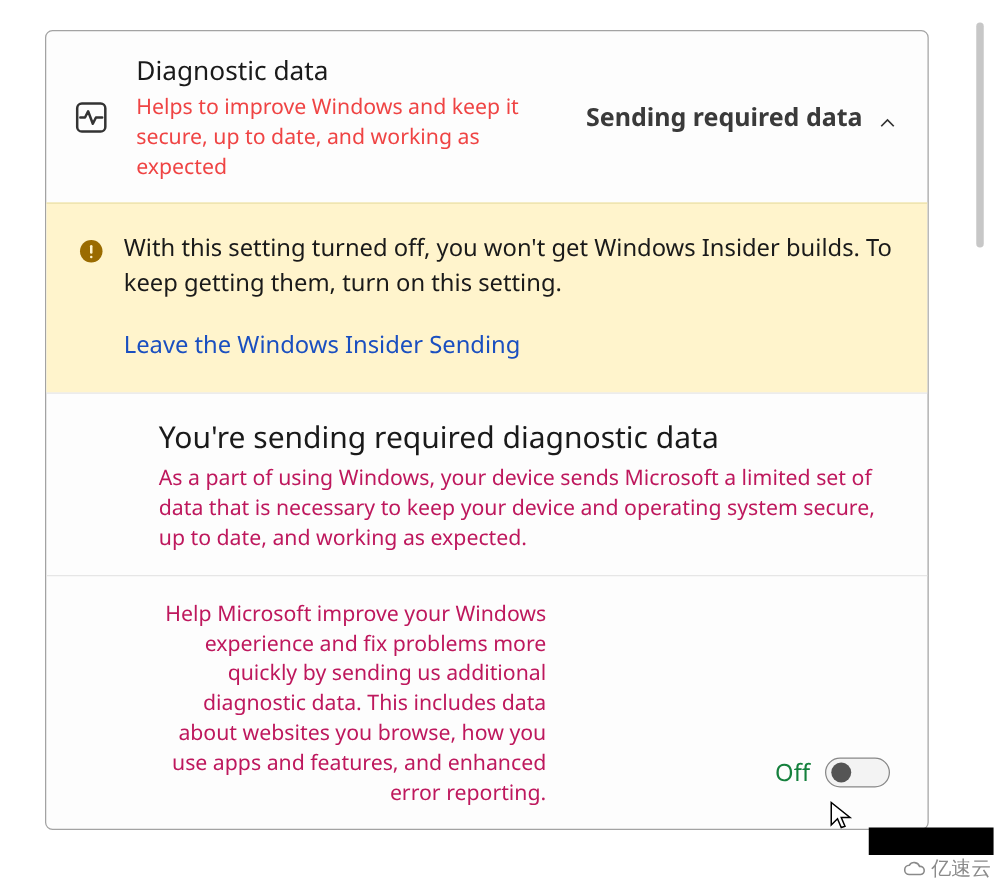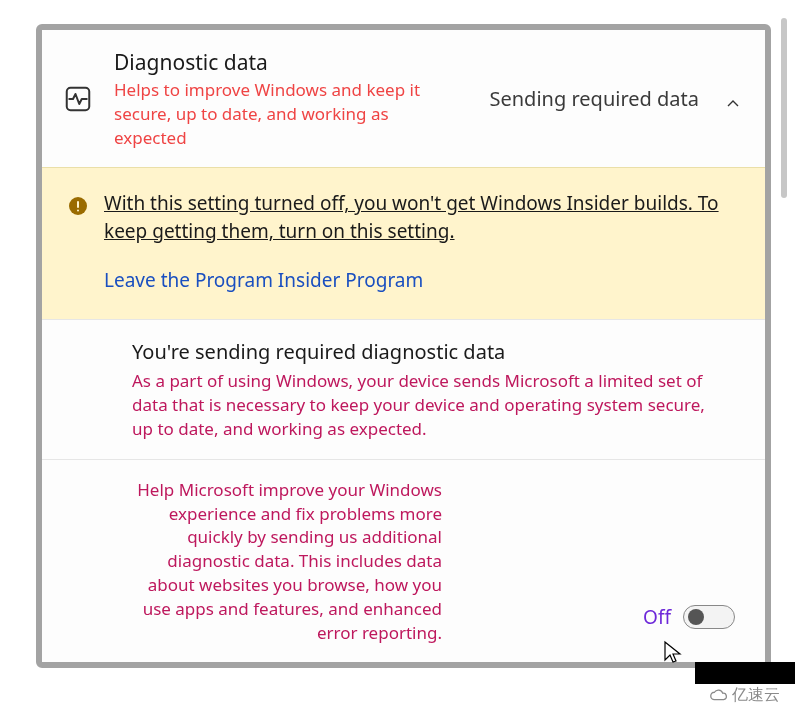--- a/index.html
+++ b/index.html
@@ -6,22 +6,22 @@
   body {
     font-family: "Segoe UI", "Segoe UI Variable", system-ui, sans-serif;
     background: #ffffff;
     color: #1a1a1a;
     width: 795px;
     height: 712px;
     overflow: hidden;
     position: relative;
   }
   .panel {
-    margin: 24px 24px 0 36px;
-    border: 6px solid #a3a3a3;
+    margin: 24px 52px 0 36px;
+    border: 1px solid #a3a3a3;
     border-radius: 6px;
     background: #fdfdfd;
     overflow: hidden;
   }
   .header-row {
     display: flex;
     align-items: center;
     padding: 18px 24px 18px 18px;
     gap: 18px;
   }
@@ -45,81 +45,81 @@
     font-size: 17px;
     color: #ef4444;
     line-height: 1.4;
     max-width: 330px;
   }
   .header-status {
     font-size: 20px;
     color: #3a3a3a;
     display: flex;
     align-items: center;
-    gap: 26px;
+    gap: 12px;
     white-space: nowrap;
+    font-weight: bold;
   }
   .chevron { width: 16px; height: 16px; display: inline-block; }
   .chevron svg { width: 16px; height: 16px; }
   .warning-block {
     background: #fff4cc;
     border-top: 1px solid #eadfa8;
     padding: 22px 26px 26px 26px;
     display: flex;
     gap: 16px;
   }
   .warn-icon {
     width: 20px; height: 20px;
     margin-top: 6px;
     flex-shrink: 0;
   }
   .warn-text {
     font-size: 19px;
     line-height: 1.45;
     color: #1a1a1a;
-    text-decoration: underline;
   }
   .warn-link {
     color: #1a4fc0;
     font-size: 19px;
     display: inline-block;
     margin-top: 22px;
     cursor: pointer;
   }
   .section {
     border-top: 1px solid #e6e6e6;
     padding: 18px 24px 18px 90px;
     display: flex;
     align-items: flex-end;
     gap: 20px;
   }
   .section .text-col { flex: 1 1 auto; }
   .section-title {
-    font-size: 20px;
+    font-size: 24px;
     font-weight: 400;
     color: #1a1a1a;
     margin-bottom: 4px;
   }
   .section-desc {
     font-size: 17px;
     color: #be185d;
     line-height: 1.4;
     max-width: 580px;
   }
   .section.optional .section-desc { max-width: 310px; text-align: right; }
   .toggle-group {
     display: flex;
     align-items: center;
     gap: 12px;
     padding-bottom: 14px;
     padding-right: 6px;
   }
   .toggle-label {
     font-size: 19px;
-    color: #6d28d9;
+    color: #15803d;
   }
   .toggle {
     width: 52px;
     height: 24px;
     border: 1px solid #888;
     border-radius: 12px;
     background: #f3f3f3;
     position: relative;
   }
   .toggle .knob {
@@ -151,21 +151,21 @@
   .watermark-bar {
     position: absolute;
     right: 0;
     bottom: 28px;
     width: 100px;
     height: 22px;
     background: #000;
   }
   .watermark-text {
     position: absolute;
-    right: 15px;
+    right: 2px;
     bottom: 6px;
     font-size: 16px;
     color: #8a8a8a;
     display: flex;
     align-items: center;
     gap: 2px;
   }
   .watermark-text svg { width: 22px; height: 14px; }
 </style>
 </head>
@@ -199,21 +199,21 @@
   <div class="warning-block">
     <div class="warn-icon">
       <svg viewBox="0 0 20 20">
           <circle cx="10" cy="10" r="9" fill="#9a6b00"></circle>
           <rect x="9" y="5" width="2" height="7" rx="1" fill="#fff4cc"></rect>
           <rect x="9" y="13.5" width="2" height="2" rx="1" fill="#fff4cc"></rect>
         </svg>
     </div>
     <div>
       <div class="warn-text">With this setting turned off, you won't get Windows Insider builds. To keep getting them, turn on this setting.</div>
-      <div class="warn-link">Leave the Program Insider Program</div>
+      <div class="warn-link">Leave the Windows Insider Sending</div>
     </div>
   </div>
 
   <div class="section">
     <div class="text-col">
       <div class="section-title">You're sending required diagnostic data</div>
       <div class="section-desc">As a part of using Windows, your device sends Microsoft a limited set of data that is necessary to keep your device and operating system secure, up to date, and working as expected.</div>
     </div>
   </div>
 

